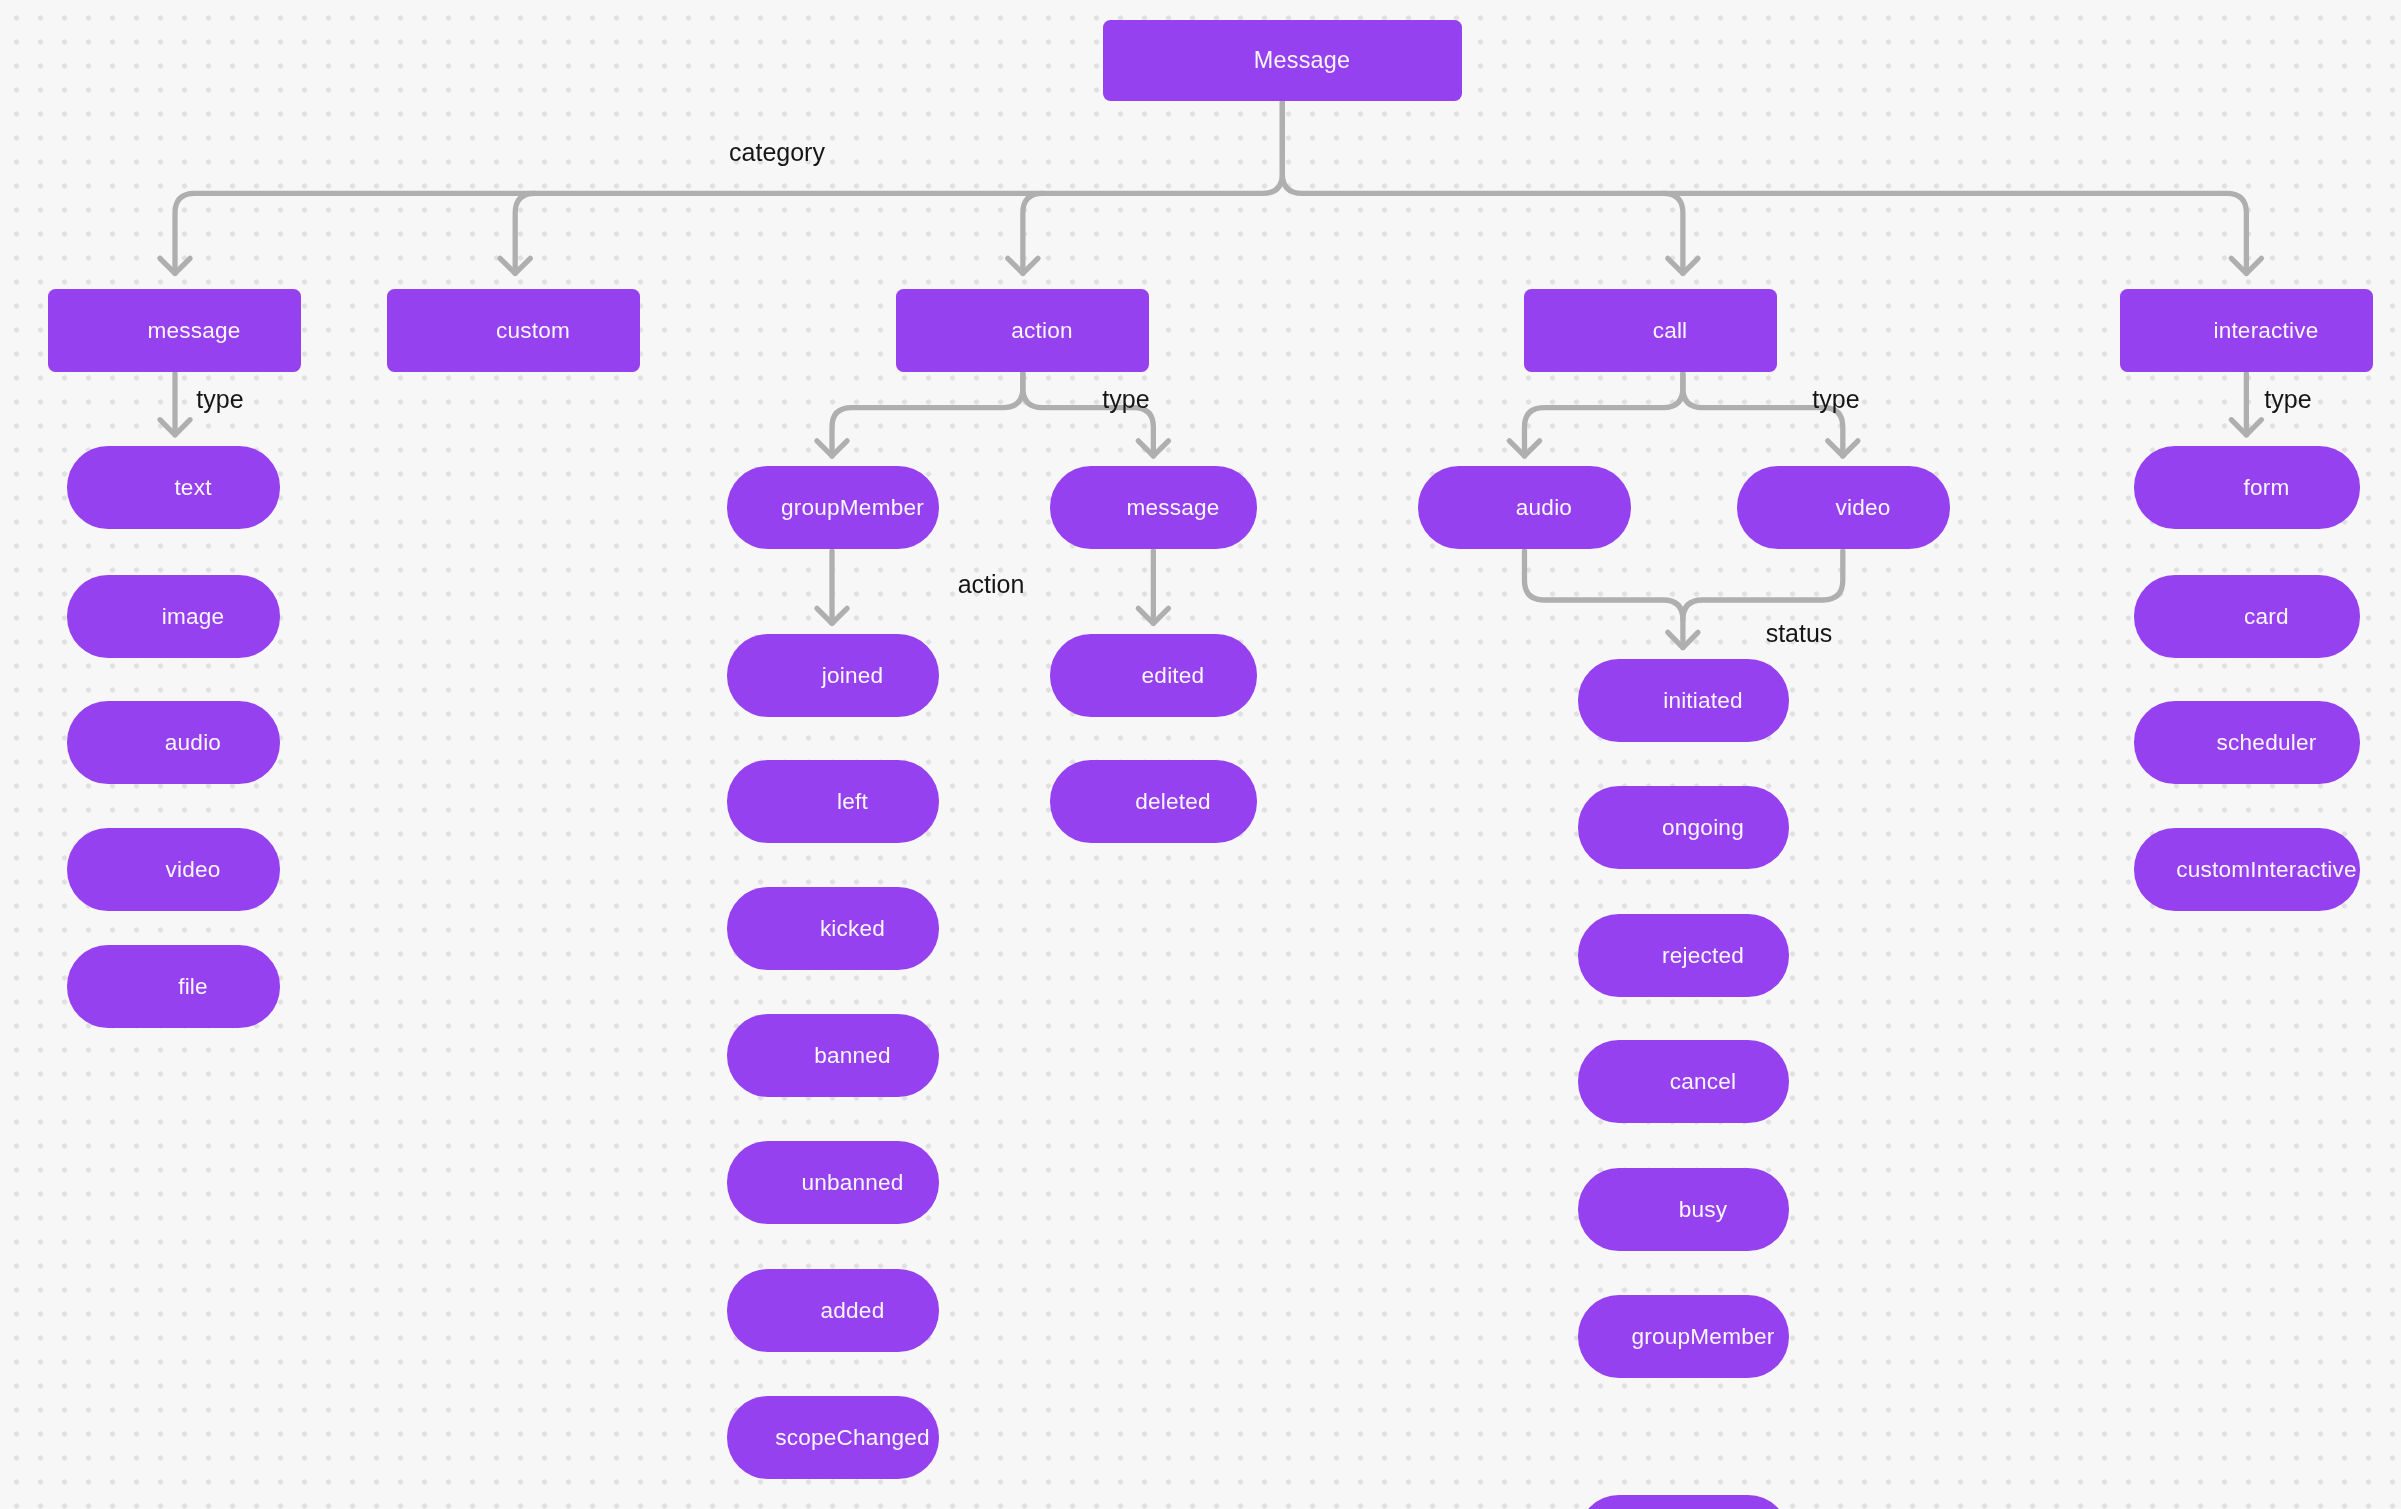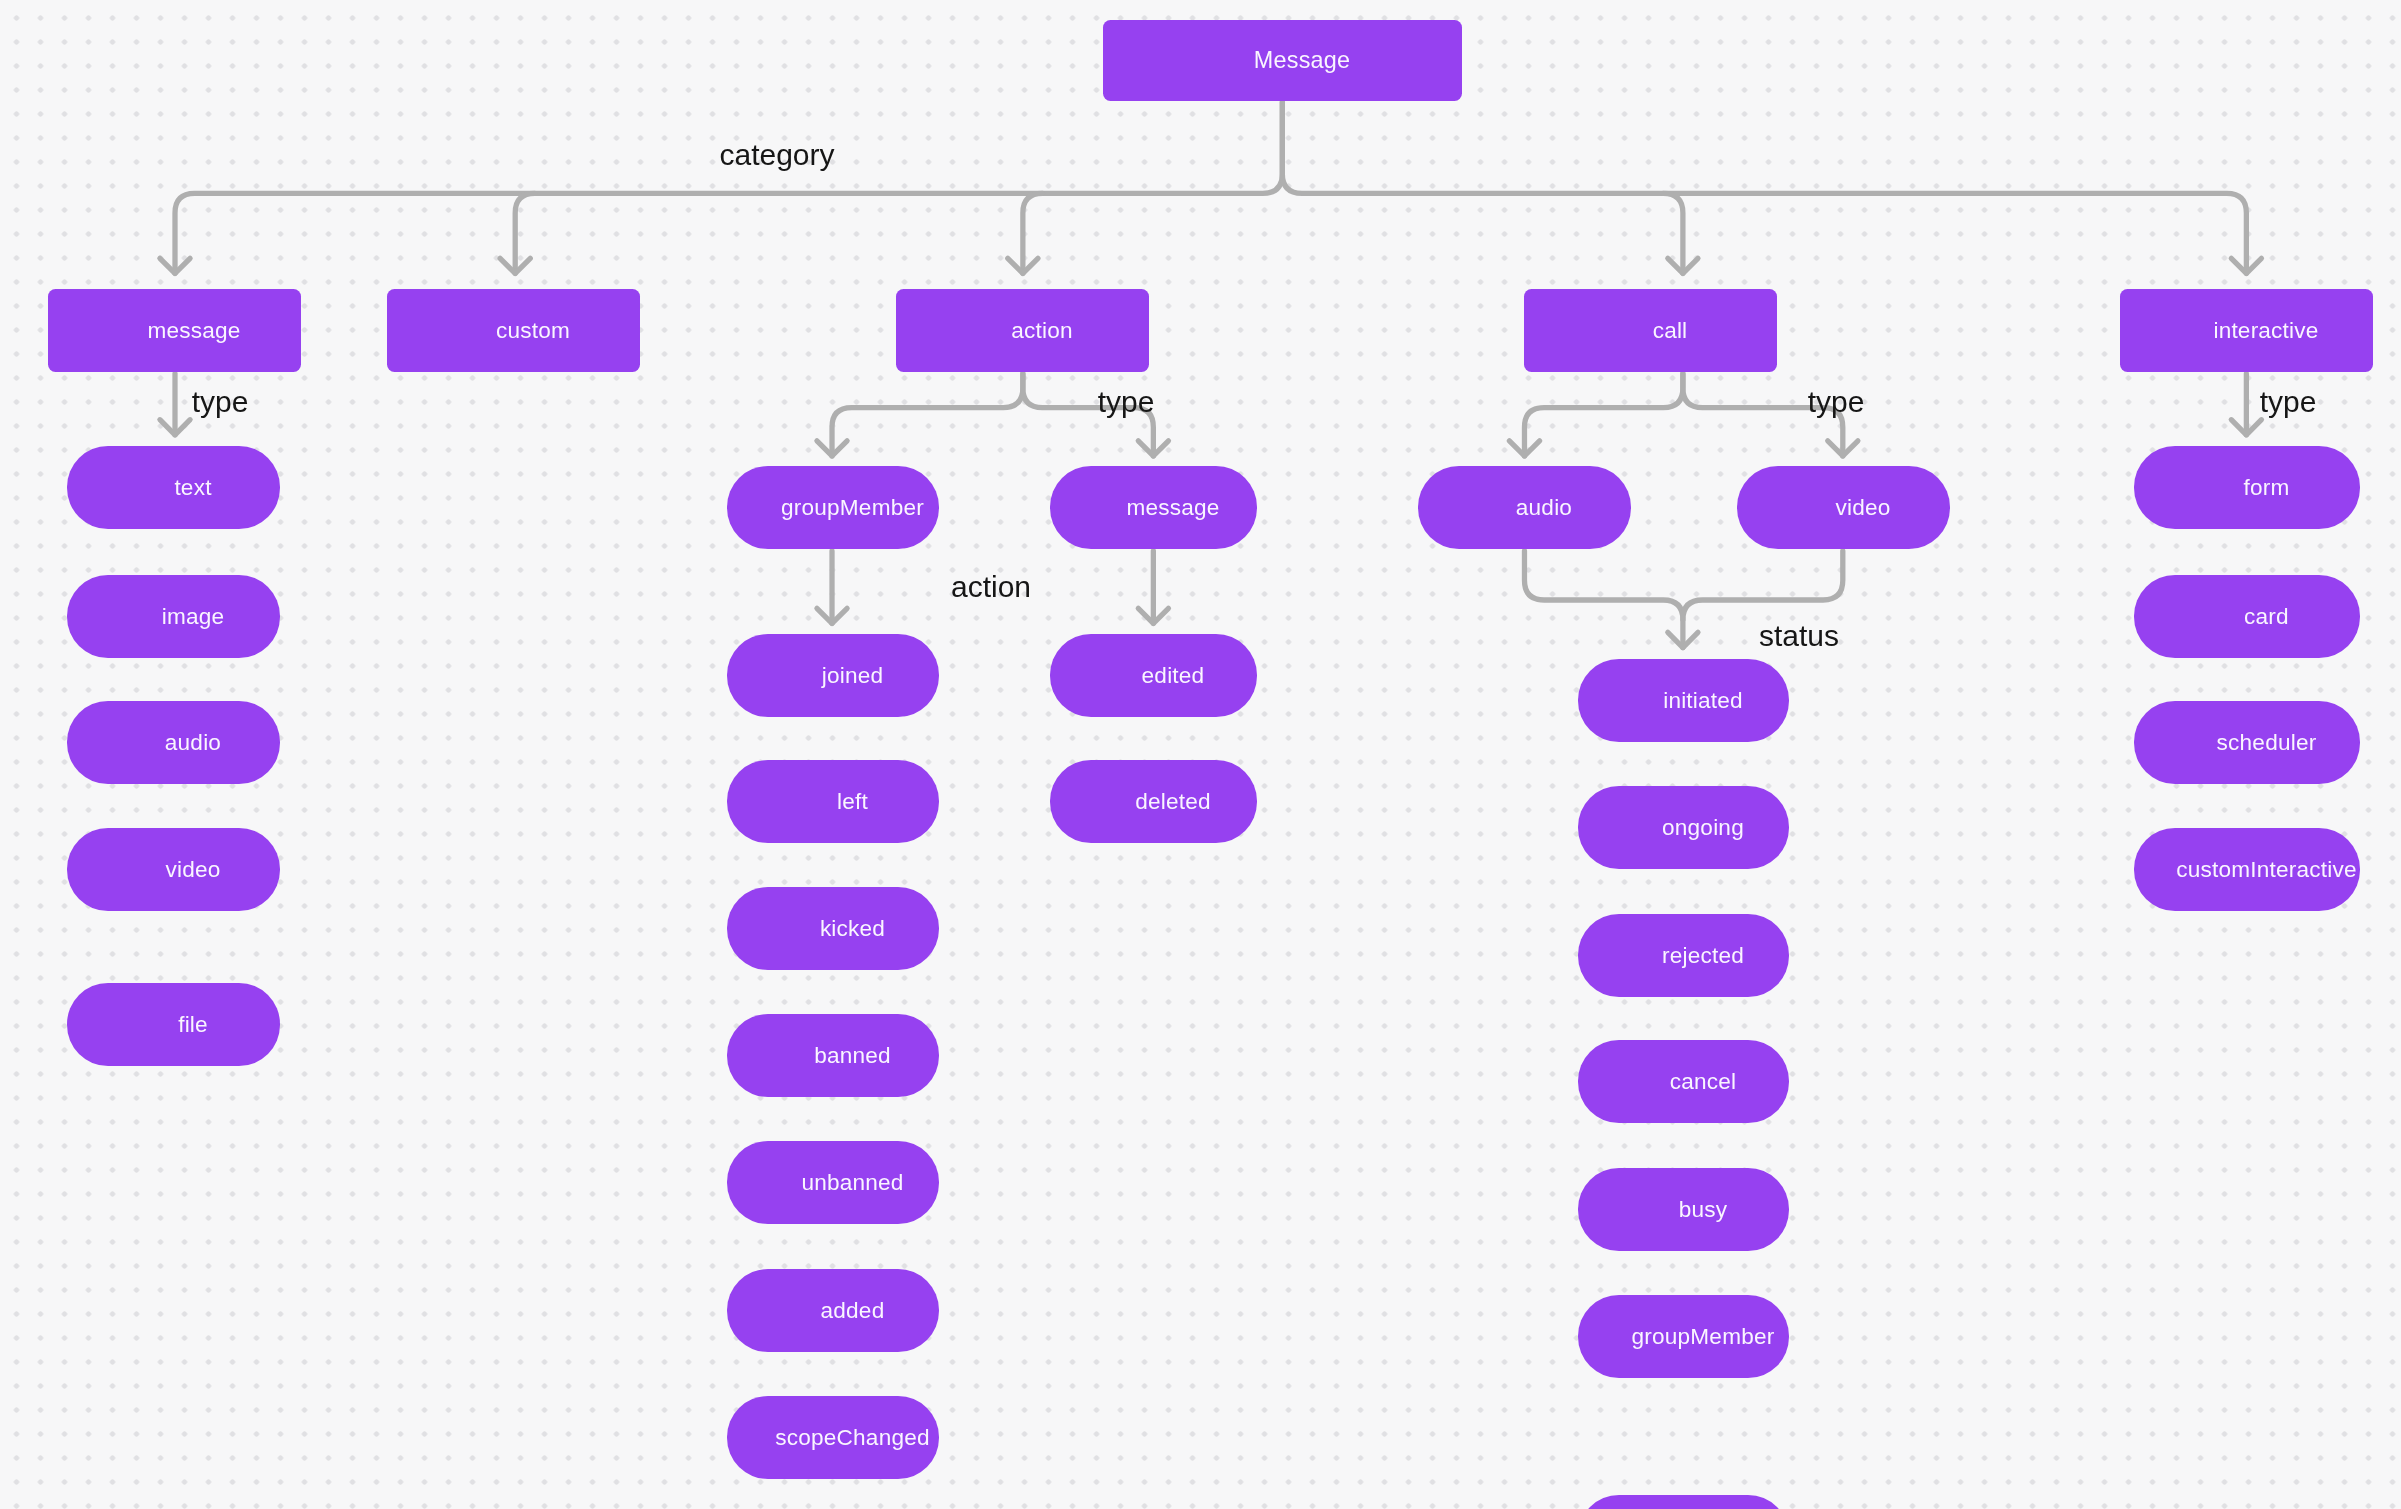--- a/index.html
+++ b/index.html
@@ -19,21 +19,21 @@
   .node{
     position:absolute;z-index:2;height:83px;display:flex;align-items:center;justify-content:center;
     background:var(--node);color:var(--node-text);font-size:22.6px;letter-spacing:0.2px;
     white-space:nowrap;box-sizing:border-box;padding-left:39px;
   }
   .rect{border-radius:7.5px;}
   .pill{border-radius:41px;}
   .root{height:81px;font-size:23.4px;}
   .edge-label{
     position:absolute;z-index:3;transform:translateX(-50%);
-    color:var(--label-text);font-size:30px;font-weight:500;white-space:nowrap;
+    color:var(--label-text);font-size:25px;font-weight:500;white-space:nowrap;
   }
 </style>
 </head>
 <body>
 
 <div id="canvas">
 
   <svg id="edges" width="2401" height="1510" viewBox="0 0 3183 2001">
     <defs>
       <marker id="arw" markerUnits="userSpaceOnUse" markerWidth="56" markerHeight="56" refX="28" refY="28" orient="auto">
@@ -62,21 +62,21 @@
   <div class="node rect" style="left:48px;top:289px;width:253px;">message</div>
   <div class="node rect" style="left:387px;top:289px;width:253px;">custom</div>
   <div class="node rect" style="left:896px;top:289px;width:253px;">action</div>
   <div class="node rect" style="left:1524px;top:289px;width:253px;">call</div>
   <div class="node rect" style="left:2120px;top:289px;width:253px;">interactive</div>
 
   <div class="node pill" style="left:67px;top:446px;width:213px;text-align:center;">text</div>
   <div class="node pill" style="left:67px;top:575px;width:213px;">image</div>
   <div class="node pill" style="left:67px;top:701px;width:213px;">audio</div>
   <div class="node pill" style="left:67px;top:828px;width:213px;">video</div>
-  <div class="node pill" style="left:67px;top:983px;width:213px;text-align:right;">file</div>
+  <div class="node pill" style="left:67px;top:945px;width:213px;text-align:right;">file</div>
 
   <div class="node pill" style="left:727px;top:466px;width:212px;">groupMember</div>
   <div class="node pill" style="left:1050px;top:466px;width:207px;">message</div>
   <div class="node pill" style="left:727px;top:634px;width:212px;">joined</div>
   <div class="node pill" style="left:727px;top:760px;width:212px;">left</div>
   <div class="node pill" style="left:727px;top:887px;width:212px;">kicked</div>
   <div class="node pill" style="left:727px;top:1014px;width:212px;">banned</div>
   <div class="node pill" style="left:727px;top:1141px;width:212px;">unbanned</div>
   <div class="node pill" style="left:727px;top:1269px;width:212px;">added</div>
   <div class="node pill" style="left:727px;top:1396px;width:212px;">scopeChanged</div>

